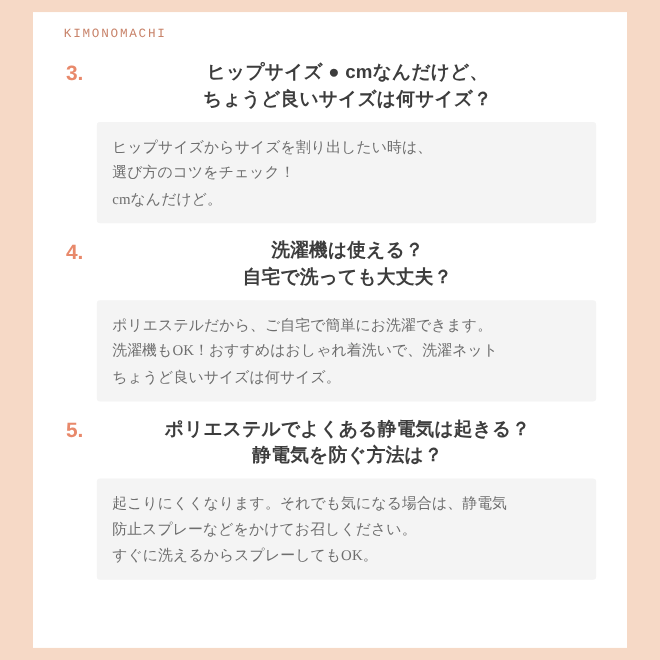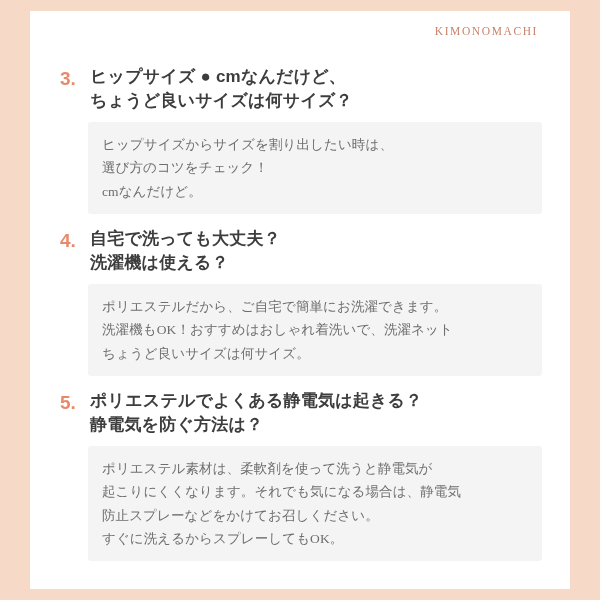--- a/index.html
+++ b/index.html
@@ -24,27 +24,26 @@
     position: absolute;
     left: 30px;
     top: 11px;
     width: 540px;
     height: 578px;
     background: #ffffff;
     box-sizing: border-box;
     padding: 14px 28px 0 28px;
   }
   .brand {
-    text-align: right;
     font-size: 11.5px;
     letter-spacing: 1.6px;
     color: #c8836a;
-    font-family: Liberation Serif, serif;
+    font-family: Liberation Mono, monospace;
     padding-right: 4px;
-    margin-bottom: 28px;
+    margin-bottom: 16px;
   }
   .qa-block {
     margin-bottom: 13px;
   }
   .q-row {
     display: flex;
     align-items: flex-start;
     padding-left: 2px;
     margin-bottom: 9px;
   }
@@ -61,20 +60,21 @@
     flex: 1 1 auto;
     color: #3d3d3d;
     font-size: 17px;
     font-weight: bold;
     line-height: 1.42;
     letter-spacing: 0.2px;
   }
   .q-text .line {
     display: block;
     white-space: nowrap;
+    text-align: center;
   }
   .a-box {
     margin-left: 30px;
     background: #f4f4f4;
     border-radius: 3px;
     padding: 11px 14px 11px 14px;
   }
   .a-text {
     color: #6e6e6e;
     font-size: 13.5px;
@@ -109,22 +109,22 @@
           <span class="line">選び方のコツをチェック！</span>
           <span class="line">cmなんだけど。</span>
         </div>
       </div>
     </div>
 
     <div class="qa-block">
       <div class="q-row">
         <div class="q-num">4.</div>
         <div class="q-text">
+          <span class="line">洗濯機は使える？</span>
           <span class="line">自宅で洗っても大丈夫？</span>
-          <span class="line">洗濯機は使える？</span>
         </div>
       </div>
       <div class="a-box">
         <div class="a-text">
           <span class="line">ポリエステルだから、ご自宅で簡単にお洗濯できます。</span>
           <span class="line">洗濯機もOK！おすすめはおしゃれ着洗いで、洗濯ネット</span>
           <span class="line">ちょうど良いサイズは何サイズ。</span>
         </div>
       </div>
     </div>
@@ -132,21 +132,20 @@
     <div class="qa-block">
       <div class="q-row">
         <div class="q-num">5.</div>
         <div class="q-text">
           <span class="line">ポリエステルでよくある静電気は起きる？</span>
           <span class="line">静電気を防ぐ方法は？</span>
         </div>
       </div>
       <div class="a-box">
         <div class="a-text">
-          <span class="line">ポリエステル素材は、柔軟剤を使って洗うと静電気が</span>
           <span class="line">起こりにくくなります。それでも気になる場合は、静電気</span>
           <span class="line">防止スプレーなどをかけてお召しください。</span>
           <span class="line">すぐに洗えるからスプレーしてもOK。</span>
         </div>
       </div>
     </div>
 
   </div>
 </div>
 

